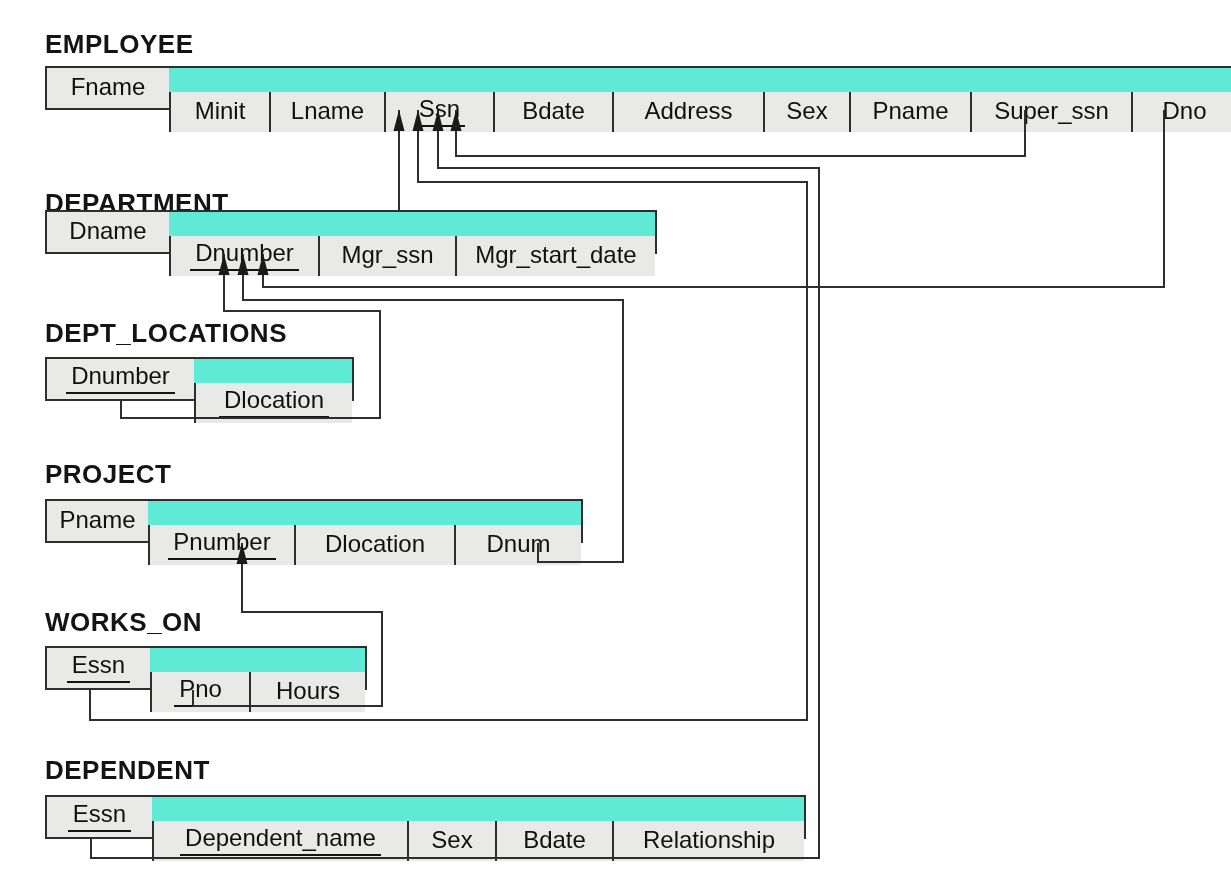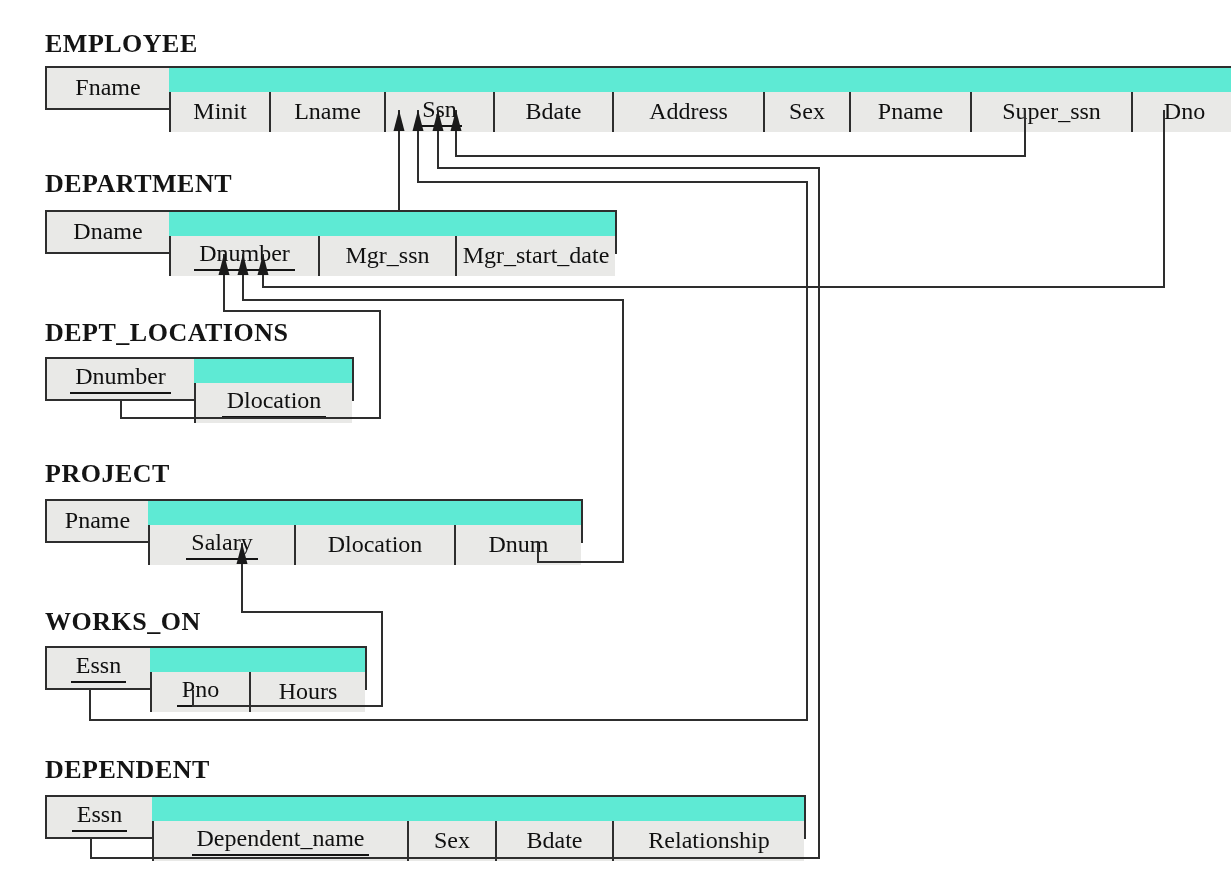--- a/index.html
+++ b/index.html
@@ -1,18 +1,18 @@
 <!DOCTYPE html>
 <html><head>
 <meta charset="utf-8">
 <style>
   html,body { margin:0; padding:0; background:#ffffff; }
   #canvas {
     position:relative; width:1231px; height:896px; background:#ffffff;
-    font-family:Liberation Serif, serif; overflow:hidden;
+    font-family:Liberation Sans, sans-serif; overflow:hidden;
   }
   #connectors { position:absolute; left:0; top:0; z-index:2; pointer-events:none; }
   .tbl-label {
     position:absolute; z-index:1;
     font-size:26px; font-weight:bold; color:#141414; letter-spacing:0.5px;
     white-space:nowrap; line-height:1;
   }
   .row {
     position:absolute; z-index:1; display:flex; height:44px;
     border:2px solid #2e2e2e; box-sizing:border-box; background:#5eead4;
@@ -78,53 +78,53 @@
         <span class="t">Pname</span>
       </div>
     <div class="cell" style="width:161px">
         <span class="t">Super_ssn</span>
       </div>
     <div class="cell" style="width:105px">
         <span class="t">Dno</span>
       </div>
   </div>
 
-  <div class="tbl-label" style="left:45px;top:171px">DEPARTMENT</div>
+  <div class="tbl-label" style="left:45px;top:190px">DEPARTMENT</div>
   <div class="row" style="left:45px;top:210px">
     <div class="cell" style="width:122px">
         <span class="t">Dname</span>
       </div>
     <div class="cell" style="width:149px">
         <span class="t u">Dnumber</span>
       </div>
     <div class="cell" style="width:137px">
         <span class="t">Mgr_ssn</span>
       </div>
-    <div class="cell" style="width:160px">
+    <div class="cell" style="width:200px">
         <span class="t">Mgr_start_date</span>
       </div>
   </div>
 
   <div class="tbl-label" style="left:45px;top:320px">DEPT_LOCATIONS</div>
   <div class="row" style="left:45px;top:357px">
     <div class="cell" style="width:147px">
         <span class="t u">Dnumber</span>
       </div>
     <div class="cell" style="width:158px">
         <span class="t u">Dlocation</span>
       </div>
   </div>
 
   <div class="tbl-label" style="left:45px;top:461px">PROJECT</div>
   <div class="row" style="left:45px;top:499px">
     <div class="cell" style="width:101px">
         <span class="t">Pname</span>
       </div>
     <div class="cell" style="width:146px">
-        <span class="t u">Salary</span>
+        <span class="t u">Pnumber</span>
       </div>
     <div class="cell" style="width:160px">
         <span class="t">Dlocation</span>
       </div>
     <div class="cell" style="width:127px">
         <span class="t">Dnum</span>
       </div>
   </div>
 
   <div class="tbl-label" style="left:45px;top:609px">WORKS_ON</div>

